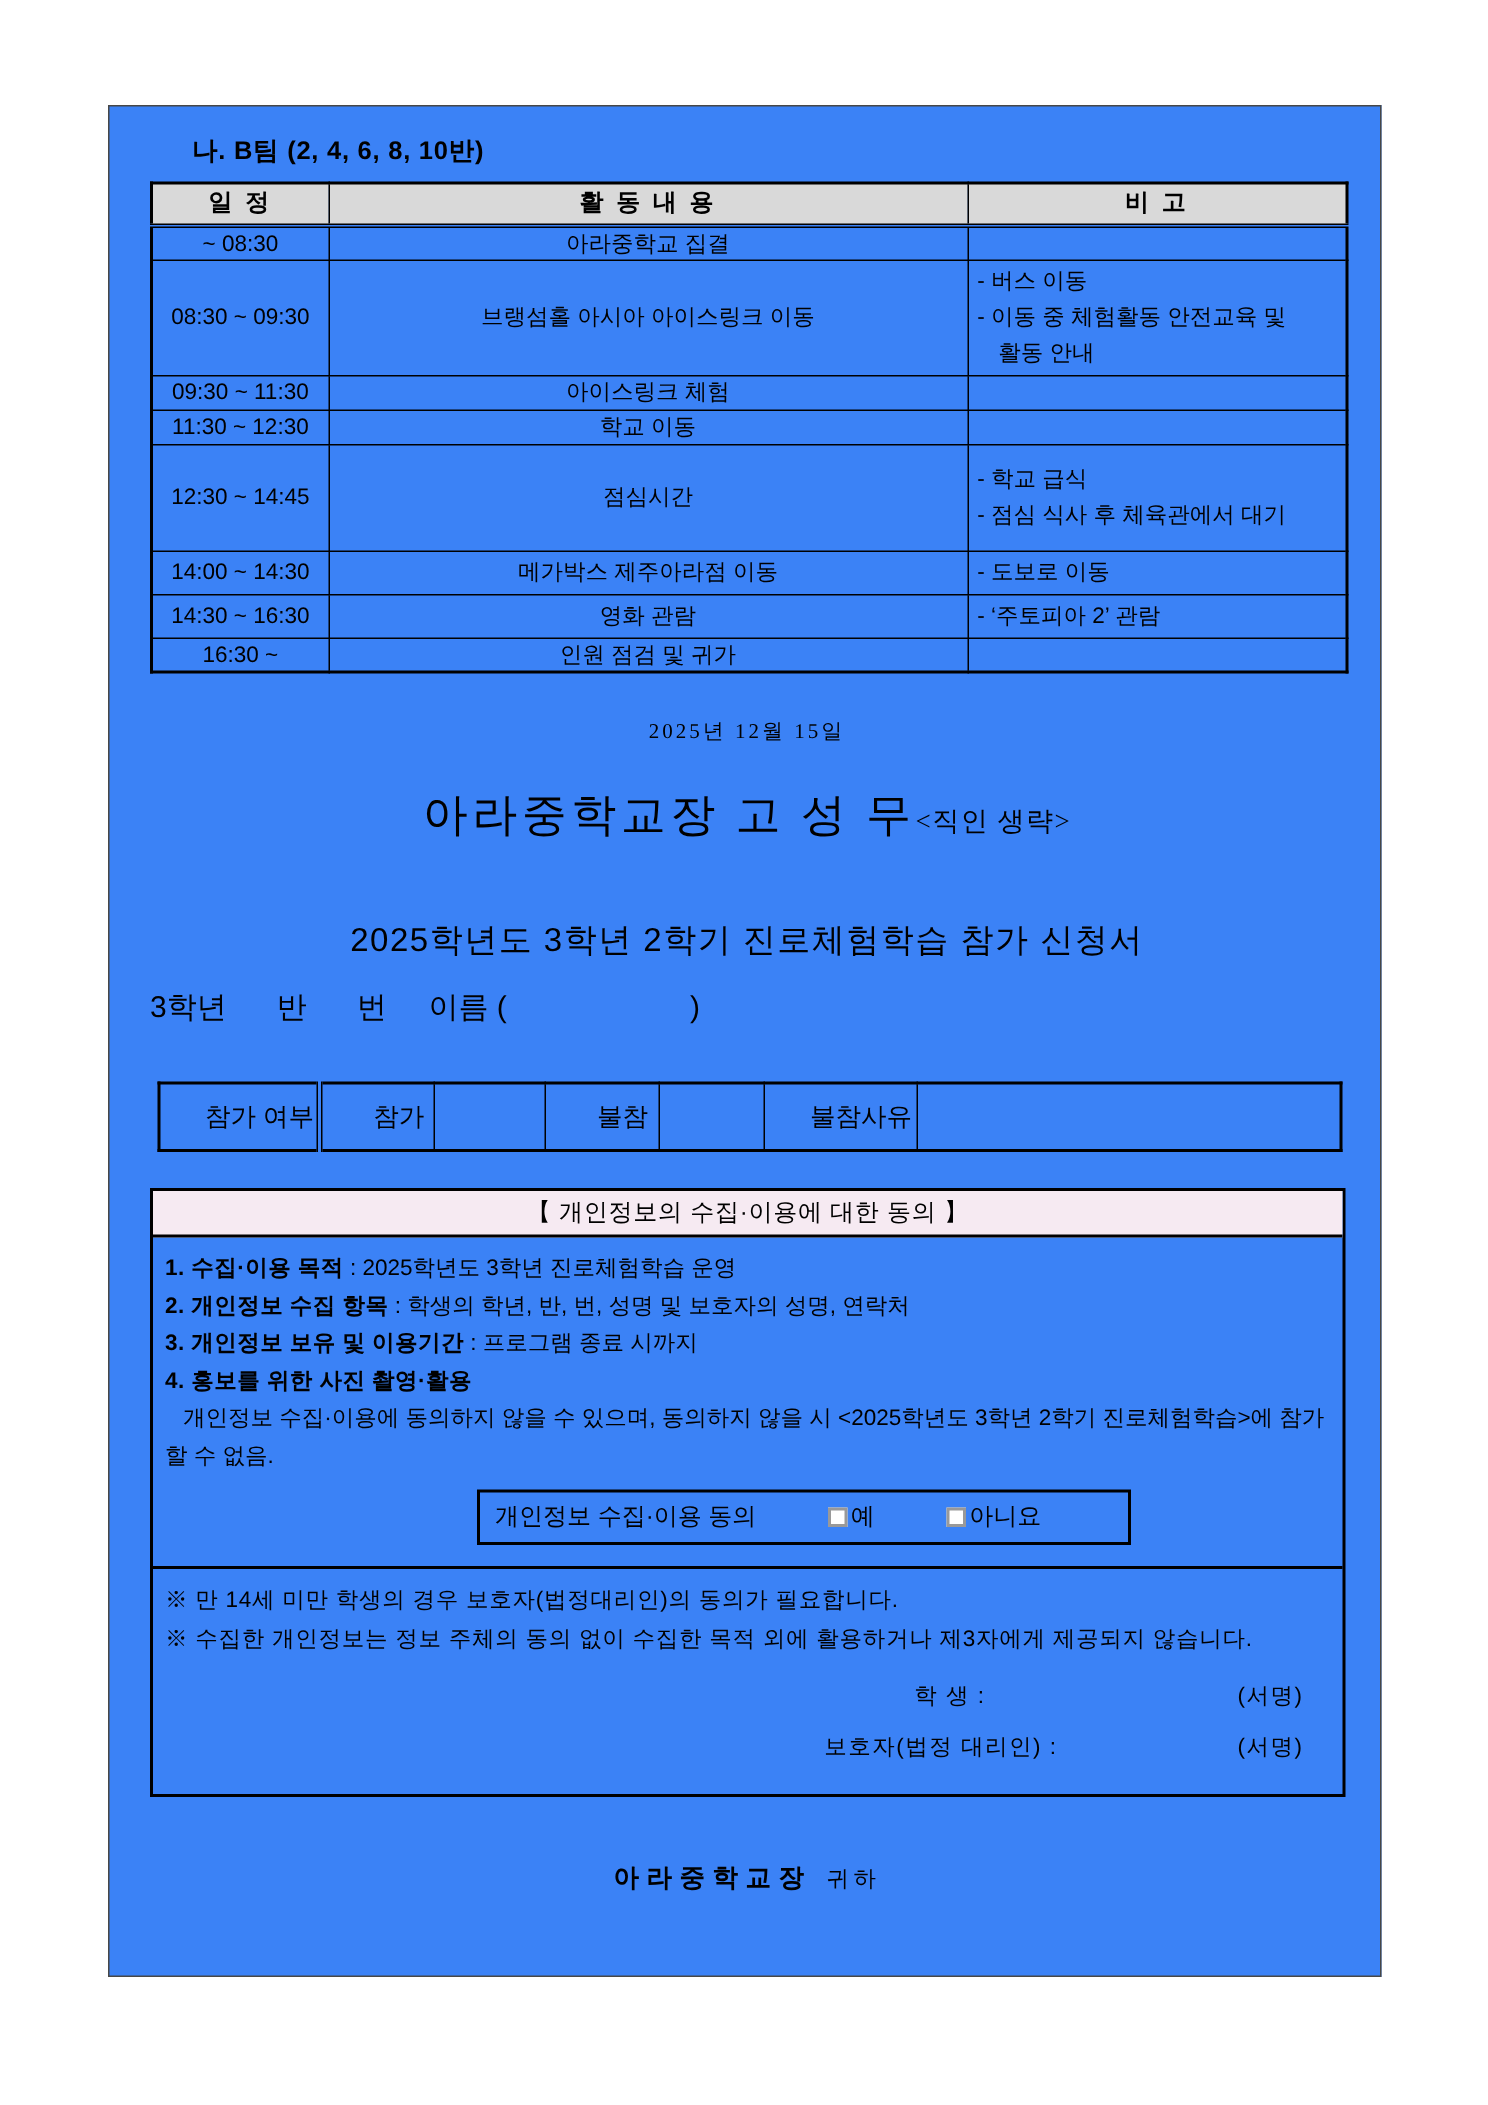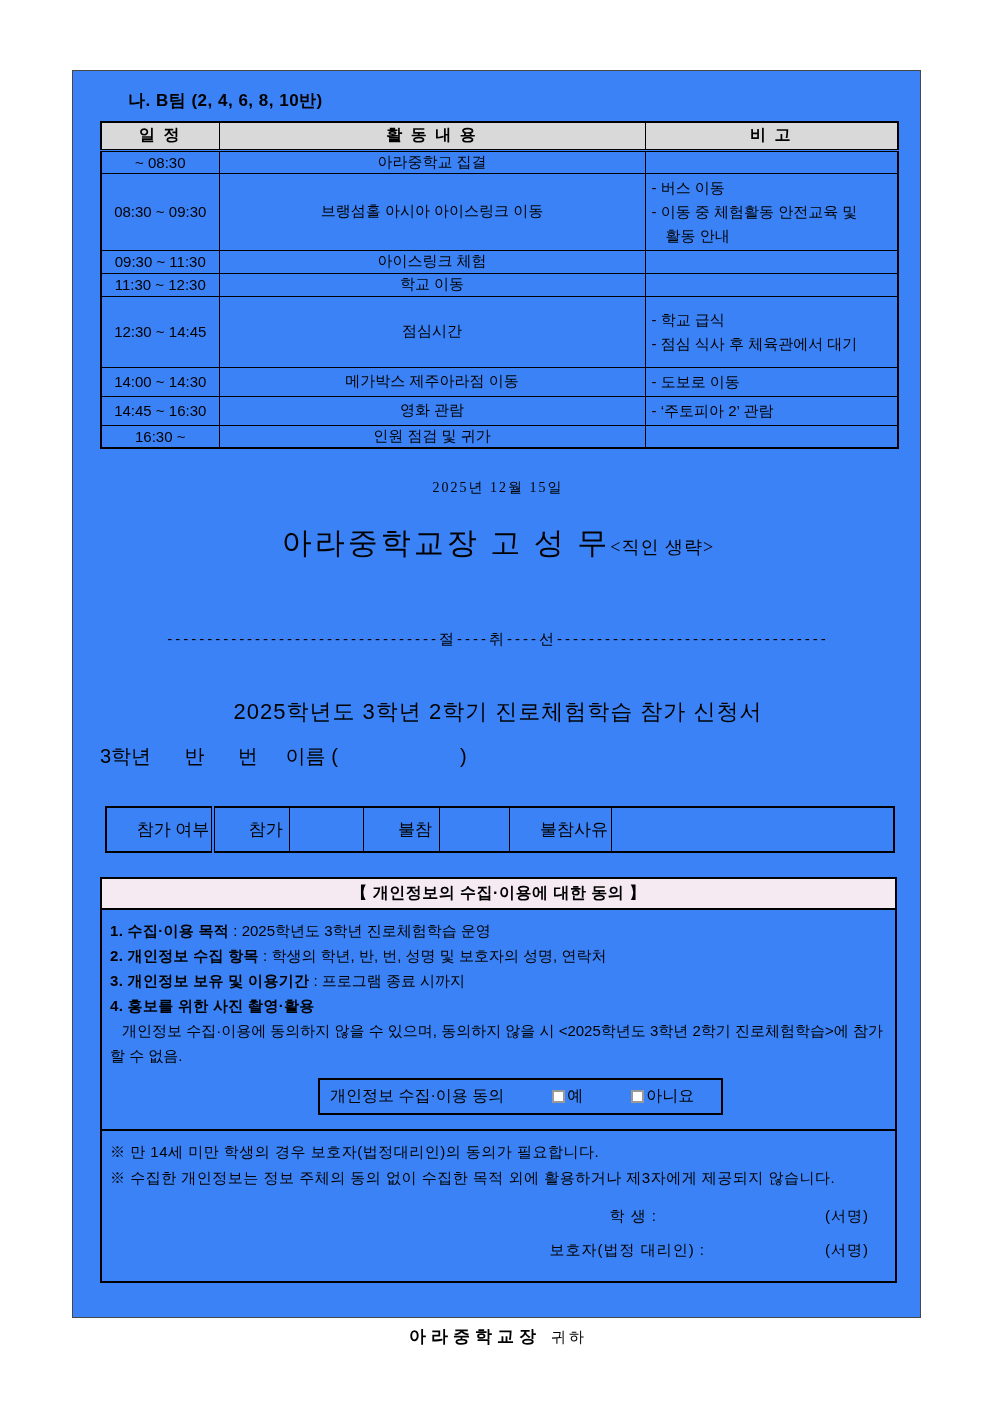--- a/index.html
+++ b/index.html
@@ -40,26 +40,26 @@
   .form-title { margin-top:48px; text-align:center; font-size:22px; letter-spacing:1px; }
   .student-line { margin-top:16px; padding-right:10px; font-size:20px; white-space:pre; }
 
   .participation { width:790px; margin-top:36px; margin-left:5px; border:2px solid #000; table-layout:fixed; }
   .participation td { border:1px solid #000; height:45px; font-size:17px; text-align:center;padding-left:28px; }
   .participation td.pt-head { border-right:4px double #000; }
 
   
   .consent-box { width:797px; margin-top:24px; border:2px solid #000; }
   .consent-title { background:#F6EAF2; border-bottom:2px solid #000; text-align:center;
-                   font-size:16px; font-weight:bold; padding:4px 18px; letter-spacing:0.5px; }
+                   font-size:16px; font-weight:normal; padding:4px 18px; letter-spacing:0.5px; }
   .consent-body { padding:8px 10px 2px 8px; }
   .consent-item { line-height:25px; font-size:15px; }
   .consent-item b { letter-spacing:0.3px; }
   .consent-paragraph { line-height:25px; font-size:15px; text-indent:12px; }
-  .consent-row { width:405px; margin:10px 0 12px 208px; border:2px solid #000;
+  .consent-row { width:436px; margin:10px 0 12px 208px; border:2px solid #000;
                  padding:6px 10px; display:flex; align-items:center; font-size:16px; }
   .consent-row .choice { display:flex; align-items:center; margin-left:48px; }
   .checkbox { width:13px; height:13px; border:2px solid #999; display:inline-block; margin-right:2px; background:#fff; }
   .consent-notes { border-top:2px solid #000; padding:8px 12px 14px 8px; }
   .hang { line-height:26px; font-size:15px; padding-left:25px; text-indent:-25px; letter-spacing:0.5px; }
   .sig-line { display:flex; justify-content:flex-end; align-items:center;
               line-height:34px; font-size:15px; padding-right:14px; letter-spacing:1px; }
   .sig-line.first { margin-top:8px; }
   .sig-line.first .sig-sign { margin-left:168px; }
   .sig-line.second .sig-sign { margin-left:120px; }
@@ -122,41 +122,40 @@
           </td>
         </tr>
         <tr>
           <td style="height: 23px;">14:00 ~ 14:30</td>
           <td>메가박스 제주아라점 이동</td>
           <td class="note-cell">
             <div class="note-line">- 도보로 이동</div>
           </td>
         </tr>
         <tr>
-          <td style="height: 23px;">14:45 ~ 16:30</td>
+          <td style="height: 23px;">14:30 ~ 16:30</td>
           <td>영화 관람</td>
           <td class="note-cell">
             <div class="note-line">- ‘주토피아 2’ 관람</div>
           </td>
         </tr>
         <tr>
           <td style="height: 23px;">16:30 ~</td>
           <td>인원 점검 및 귀가</td>
           <td class="note-cell"></td>
         </tr>
       </tbody>
   </table>
 
   <div class="date-line">2025년 12월 15일</div>
 
   <div class="principal-line">
     <span class="principal-name">아라중학교장 고 성 무</span><span class="stamp-note">&lt;직인 생략&gt;</span>
   </div>
 
-  <div class="cutline">----------------------------------절----취----선----------------------------------</div>
 
   <div class="form-title">2025학년도 3학년 2학기 진로체험학습 참가 신청서</div>
 
   <div class="student-line">3학년      반      번     이름 (                      )</div>
 
   <table class="participation">
     <colgroup>
         <col style="width:107px">
         <col style="width:76px">
         <col style="width:74px">

